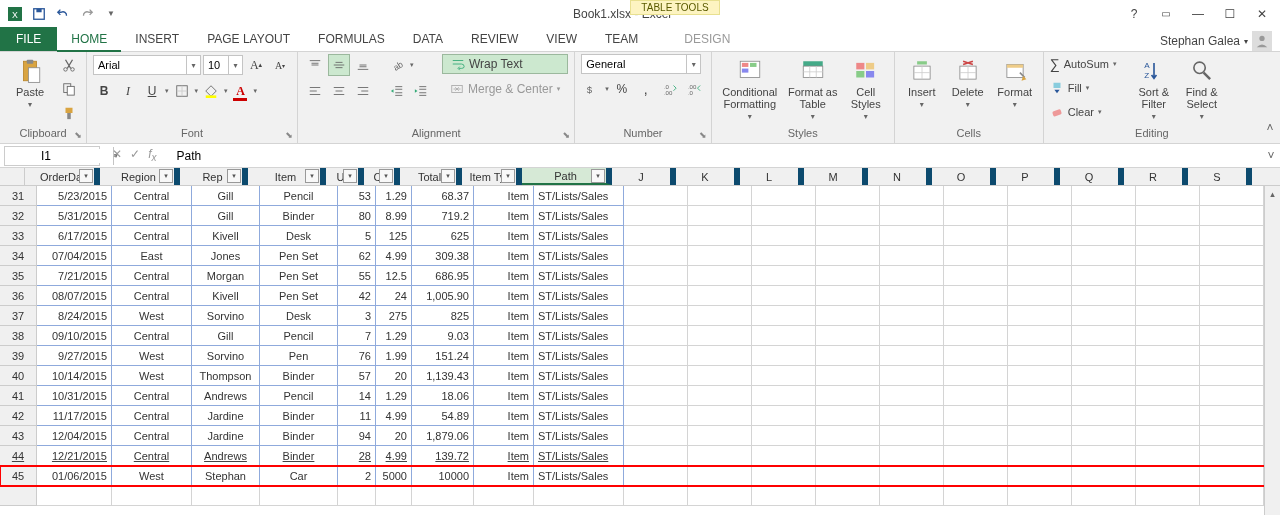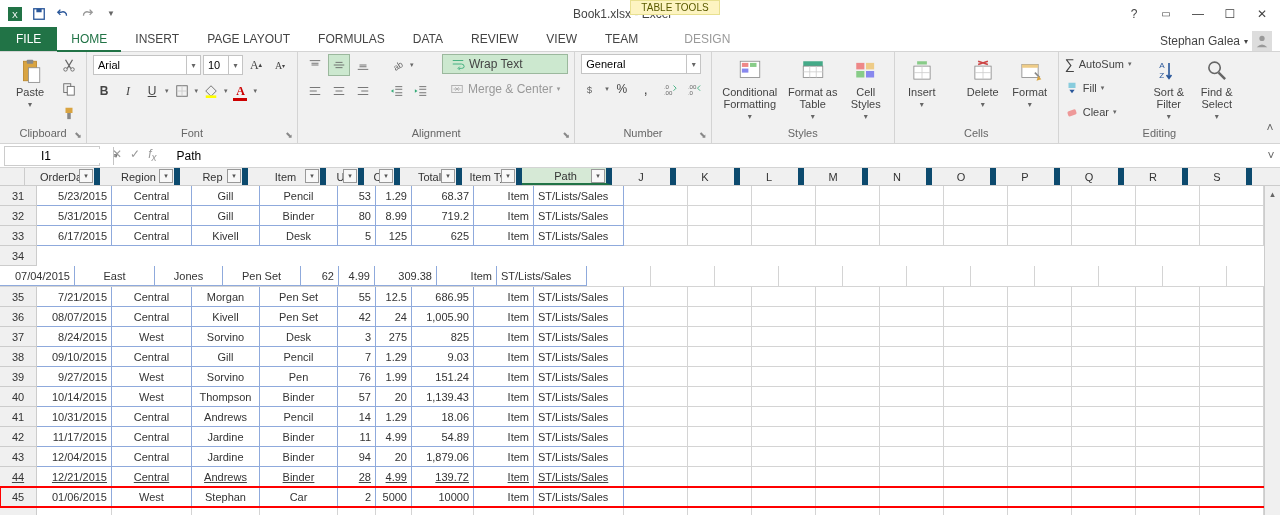--- a/index.html
+++ b/index.html
@@ -406,21 +406,21 @@
       <div class="big-btn" style="width:42px;">
         <svg viewBox="0 0 32 32">
             <rect x="6" y="10" width="20" height="16" fill="#fff" stroke="#888"></rect>
             <line x1="6" y1="18" x2="26" y2="18" stroke="#ccc"></line>
             <line x1="16" y1="10" x2="16" y2="26" stroke="#ccc"></line>
             <rect x="10" y="4" width="12" height="4" fill="#8c8"></rect>
           </svg>
         <span class="big-btn-label">Insert</span>
           <span style="font-size:8px;color:#666">▾</span>
       </div>
-      <div class="big-btn" style="width:42px;margin-left:15px;">
+      <div class="big-btn" style="width:42px;">
         <svg viewBox="0 0 32 32">
             <rect x="6" y="10" width="20" height="16" fill="#fff" stroke="#888"></rect>
             <line x1="6" y1="18" x2="26" y2="18" stroke="#ccc"></line>
             <line x1="16" y1="10" x2="16" y2="26" stroke="#ccc"></line>
             <path d="M10 4 L22 8 M22 4 L10 8" stroke="#c44" stroke-width="2"></path>
           </svg>
         <span class="big-btn-label">Delete</span>
           <span style="font-size:8px;color:#666">▾</span>
       </div>
       <div class="big-btn" style="width:44px;">
@@ -618,21 +618,21 @@
           <div class="cell cLetter"></div>
           <div class="cell cLetter"></div>
           <div class="cell cLetter"></div>
           <div class="cell cLetter"></div>
           <div class="cell cLetter"></div>
           <div class="cell cLetter"></div>
           <div class="cell cLetter"></div>
           <div class="cell cLetter"></div>
         </div>
       </div>
-      <div style="display:flex;flex-direction:column;">
+      <div style="display:flex;">
         <div class="rh">34</div>
         <div class="data-row" style="flex:1;">
           <div class="cell cA tbl r">07/04/2015</div>
           <div class="cell cB tbl c">East</div>
           <div class="cell cC tbl c">Jones</div>
           <div class="cell cD tbl c">Pen Set</div>
           <div class="cell cE tbl r">62</div>
           <div class="cell cF tbl r">4.99</div>
           <div class="cell cG tbl r">309.38</div>
           <div class="cell cH tbl r">Item</div>

